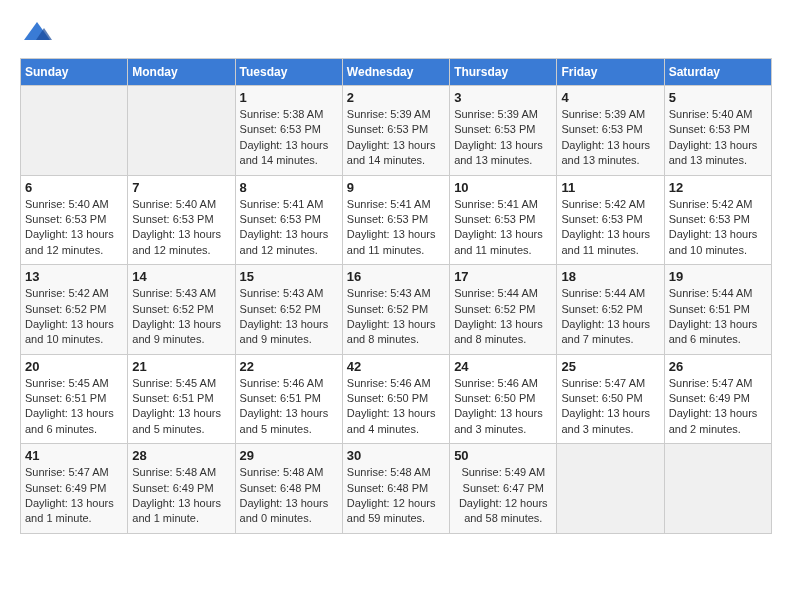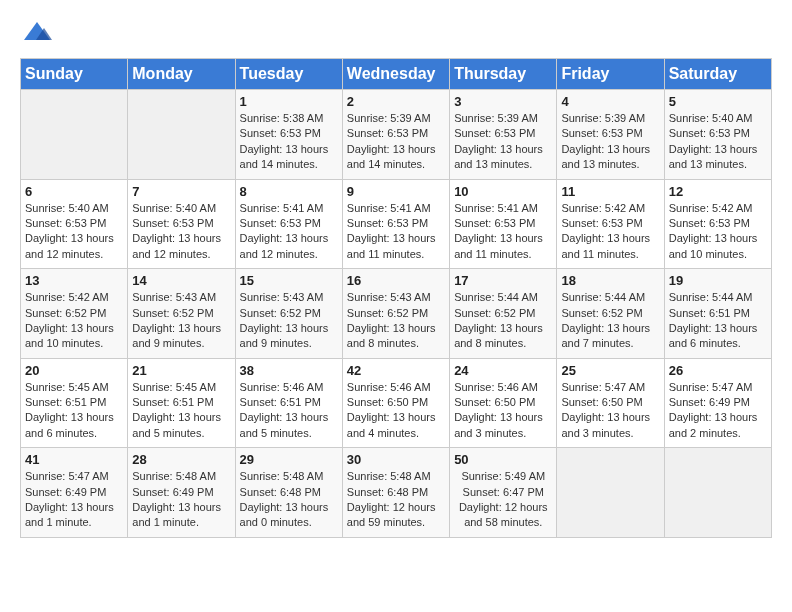--- a/index.html
+++ b/index.html
@@ -50,21 +50,21 @@
       color: #444;
     }
     table {
       width: 100%;
       border-collapse: collapse;
       table-layout: fixed;
     }
     thead tr th {
       background-color: #3a7bd5;
       color: #fff;
-      font-size: 16px;
+      font-size: 12px;
       font-weight: bold;
       padding: 6px 4px;
       text-align: left;
       border: 1px solid #ccc;
     }
     tbody tr td {
       border: 1px solid #ccc;
       vertical-align: top;
       padding: 4px 4px 6px 4px;
       height: 85px;
@@ -276,21 +276,21 @@
 and 6 minutes.</div>
         </td>
         <td>
           <span class="day-number">21</span>
           <div class="day-info" style="white-space: pre-line;">Sunrise: 5:45 AM
 Sunset: 6:51 PM
 Daylight: 13 hours
 and 5 minutes.</div>
         </td>
         <td>
-          <span class="day-number">38</span>
+          <span class="day-number">22</span>
           <div class="day-info" style="white-space: pre-line;">Sunrise: 5:46 AM
 Sunset: 6:51 PM
 Daylight: 13 hours
 and 5 minutes.</div>
         </td>
         <td>
           <span class="day-number">42</span>
           <div class="day-info" style="white-space: pre-line;">Sunrise: 5:46 AM
 Sunset: 6:50 PM
 Daylight: 13 hours

